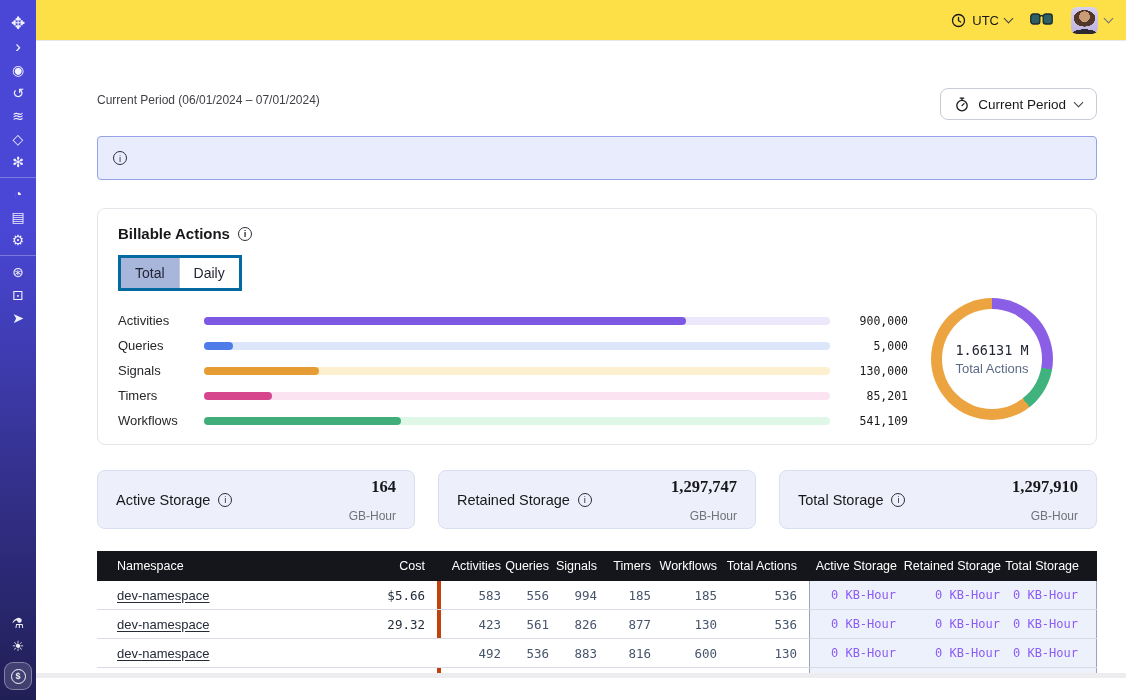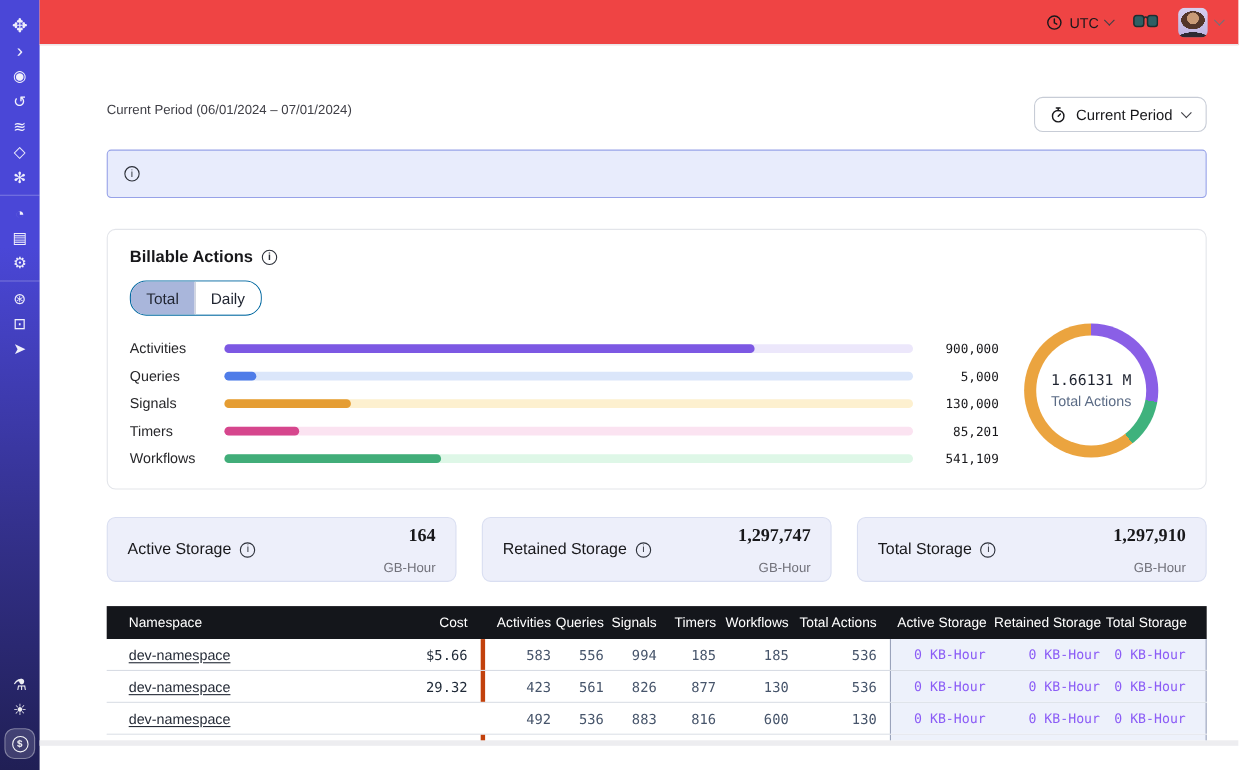--- a/index.html
+++ b/index.html
@@ -19,21 +19,21 @@
     color:rgba(255,255,255,0.92); font-size:14px; cursor:pointer; }
   .sb-icon.big { font-size:17px; }
   .sb-icon.active { height:28px; width:28px; background:rgba(255,255,255,0.14);
     border:1px solid rgba(255,255,255,0.35); border-radius:9px; margin-top:5px; }
   .coin { display:inline-flex; width:15px; height:15px; border:1.3px solid rgba(255,255,255,0.95);
     border-radius:50%; align-items:center; justify-content:center; font-size:9px; font-weight:700; }
 
   
   .main { flex:1; position:relative; height:700px; }
   .topbar { height:41px; border-bottom:1px solid #e7e8ec; display:flex; align-items:center;
-    justify-content:flex-end; padding-right:14px; gap:18px; background:#ef4444; }
+    justify-content:flex-end; padding-right:14px; gap:18px; background:#fde047; }
   .tz { display:flex; align-items:center; gap:6px; font-size:13px; color:#18181b; cursor:pointer; }
   .chev { display:inline-block; width:7px; height:7px; border-right:1.5px solid #3f3f46;
     border-bottom:1.5px solid #3f3f46; transform:rotate(45deg); margin-top:-3px; }
   .glasses { display:flex; align-items:center; cursor:pointer; }
   .usermenu { display:flex; align-items:center; gap:7px; cursor:pointer; }
   .avatar { width:27px; height:27px; border-radius:6px;
     background:
       radial-gradient(circle at 50% 36%, #c99b77 0 24%, rgba(0,0,0,0) 25%),
       radial-gradient(ellipse 68% 52% at 50% 42%, #53362a 0 58%, rgba(0,0,0,0) 59%),
       radial-gradient(ellipse 90% 42% at 50% 108%, #2e2a33 0 60%, rgba(0,0,0,0) 61%),
@@ -53,21 +53,21 @@
     border-radius:4px; display:flex; align-items:center; gap:9px; padding:0 15px;
     font-size:13.5px; color:#1f2430; }
   .info-i { display:inline-flex; width:14px; height:14px; border:1.2px solid #2b2f38;
     border-radius:50%; align-items:center; justify-content:center; font-size:9.5px;
     font-style:normal; color:#2b2f38; flex:0 0 14px; cursor:pointer; }
 
   .card { margin-top:28px; height:237px; border:1px solid #e3e5ea; border-radius:8px;
     background:#fff; padding:16px 20px 0 20px; }
   .card-title { display:flex; align-items:center; gap:8px; font-size:15px; font-weight:600;
     color:#18181b; }
-  .tabs { margin-top:13px; display:inline-flex; border:1px solid #0369a1; border-radius:15px;
+  .tabs { margin-top:13px; display:inline-flex; border:3px solid #0369a1; border-radius:0;
     overflow:hidden;justify-content:flex-end; }
   .tab { height:30px; padding:0 14px; display:flex; align-items:center; font-size:14px;
     color:#1f2430; background:#fff; cursor:pointer; }
   .tab.sel { background:#a9b6db; font-weight:500; }
   .tab + .tab { border-left:1px solid #c6cbd8; }
 
   .chart-wrap { margin-top:17px; display:flex; align-items:flex-start; }
   .bars { flex:1; }
   .bar-row { height:25px; display:flex; align-items:center; }
   .bar-label { width:70px; font-size:13px; color:#27272a; flex:0 0 70px; }

